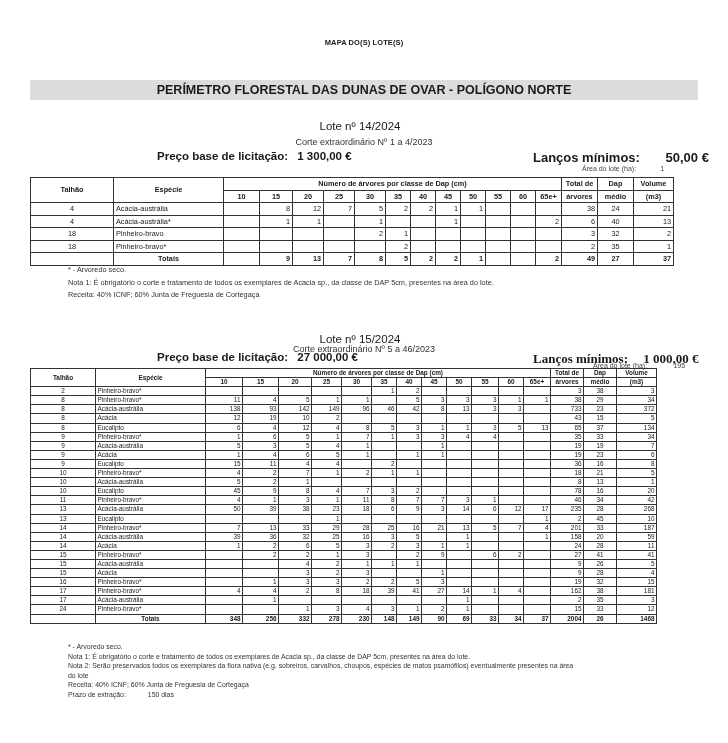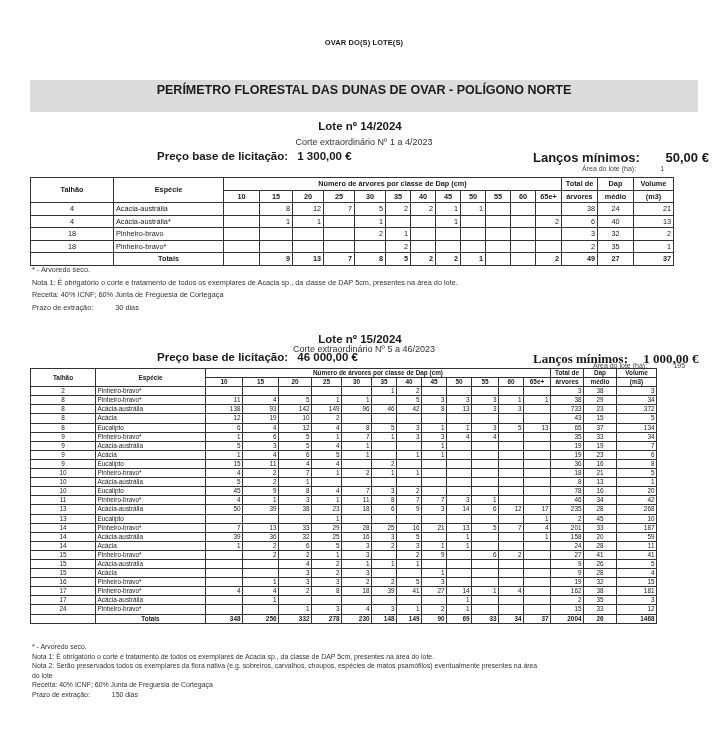--- a/index.html
+++ b/index.html
@@ -1,50 +1,50 @@
 <!DOCTYPE html>
 <html><head>
 <meta charset="utf-8">
 <style>
   html, body { margin: 0; padding: 0; background: #ffffff; }
   body { width: 728px; height: 743px; position: relative; overflow: hidden;
          font-family: "Liberation Sans", sans-serif; color: #1a1a1a; }
   .doc-title { position: absolute; top: 38px; left: 0; width: 728px; text-align: center;
                font-size: 7.5px; font-weight: bold; letter-spacing: 0.1px; }
-  .banner { position: absolute; top: 80px; left: 30px; width: 668px; height: 32px;
+  .banner { position: absolute; top: 80px; left: 30px; width: 668px; height: 20px;
             background: #dcdcdc; text-align: center; font-size: 12.5px; font-weight: bold;
             line-height: 20px; }
-  .lot-title { position: absolute; left: 0; width: 720px; text-align: center; font-weight: bold; font-size: 11.5px; }
+  .lot-title { position: absolute; left: 0; width: 720px; text-align: center; font-weight: normal; font-size: 11.5px; }
   .lot-sub { position: absolute; left: 0; width: 728px; text-align: center; font-size: 9px; color: #333; }
   .price { position: absolute; font-weight: bold; font-size: 11.5px; white-space: nowrap; }
   .price .lbl { margin-right: 6px; }
   .min { position: absolute; font-weight: bold; font-size: 13px; white-space: nowrap; text-align: center; }
   .area { position: absolute; font-size: 7px; color: #444; white-space: nowrap; }
   .area .v { display: inline-block; width: 60px; text-align: right; }
   table.grid { position: absolute; left: 30px; border-collapse: collapse; table-layout: fixed; }
   table.grid td, table.grid th { border: 1px solid #333; padding: 0 2px; overflow: hidden; white-space: nowrap; }
   table.grid th { font-weight: bold; text-align: center; }
   table.grid td.num { text-align: right; }
   table.grid td.ctr { text-align: center; }
   table.grid td.sp { text-align: left; }
   table.grid tr.tot td { font-weight: bold; }
   table.grid { border: 1.5px solid #222; }
   .notes { position: absolute; left: 32px; font-size: 7.3px; color: #333; line-height: 11px; }
-  .notes .row { white-space: nowrap; }
+  .notes .row { white-space: nowrap; margin-left: 36px; }
   .notes .prazo-v { display: inline-block; margin-left: 22px; }
   
   #t14 { top: 177px; font-size: 7.3px; }
   #t14 th, #t14 td { height: 11.5px; line-height: 11.5px; }
   #t15 { top: 368px; font-size: 6.4px; }
   #t15 th, #t15 td { height: 8.1px; line-height: 8.1px; padding: 0 1.5px; }
 </style>
 </head>
 <body>
 
-<div class="doc-title">OVAR DO(S) LOTE(S)</div>
+<div class="doc-title">MAPA DO(S) LOTE(S)</div>
 <div class="banner">PERÍMETRO FLORESTAL DAS DUNAS DE OVAR - POLÍGONO NORTE</div>
 
 <div class="lot-title" style="top:120px;">Lote nº 14/2024</div>
 <div class="lot-sub" style="top:137px;">Corte extraordinário Nº 1 a 4/2023</div>
 <div class="price" style="top:150px;left:157px;">
   <span class="lbl">Preço base de licitação:</span>
   <span>1 300,00 €</span>
 </div>
 <div class="min" style="top:150px;left:533px;">
   <span>Lanços mínimos:</span>
@@ -197,28 +197,27 @@
         <td class="ctr">27</td>
         <td class="num">37</td>
       </tr>
     </tbody>
 </table>
 
 <div class="notes" style="top:264px;line-height:12.5px;">
     <div class="row">* - Arvoredo seco.</div>
     <div class="row">Nota 1: É obrigatório o corte e tratamento de todos os exemplares de Acacia sp., da classe de DAP 5cm, presentes na área do lote.</div>
     <div class="row">Receita: 40% ICNF; 60% Junta de Freguesia de Cortegaça</div>
-    <div class="row"><span>Prazo de extração:</span><span class="prazo-v">30 dias</span></div>
   </div>
 
 <div class="lot-title" style="top:333px;">Lote nº 15/2024</div>
 <div class="lot-sub" style="top:344px;">Corte extraordinário Nº 5 a 46/2023</div>
 <div class="price" style="top:351px;left:157px;">
   <span class="lbl">Preço base de licitação:</span>
-  <span>46 000,00 €</span>
+  <span>27 000,00 €</span>
 </div>
 <div class="min" style="top:351px;left:533px;font-family:Liberation Serif, serif;">
   <span>Lanços mínimos:</span>
   <span style="margin-left:12px;">1 000,00 €</span>
 </div>
 <div class="area" style="top:362px;left:593px;">
   <span>Área do lote (ha):</span><span class="v" style="width:38px;">195</span>
 </div>
 
 <table id="t15" class="grid">

